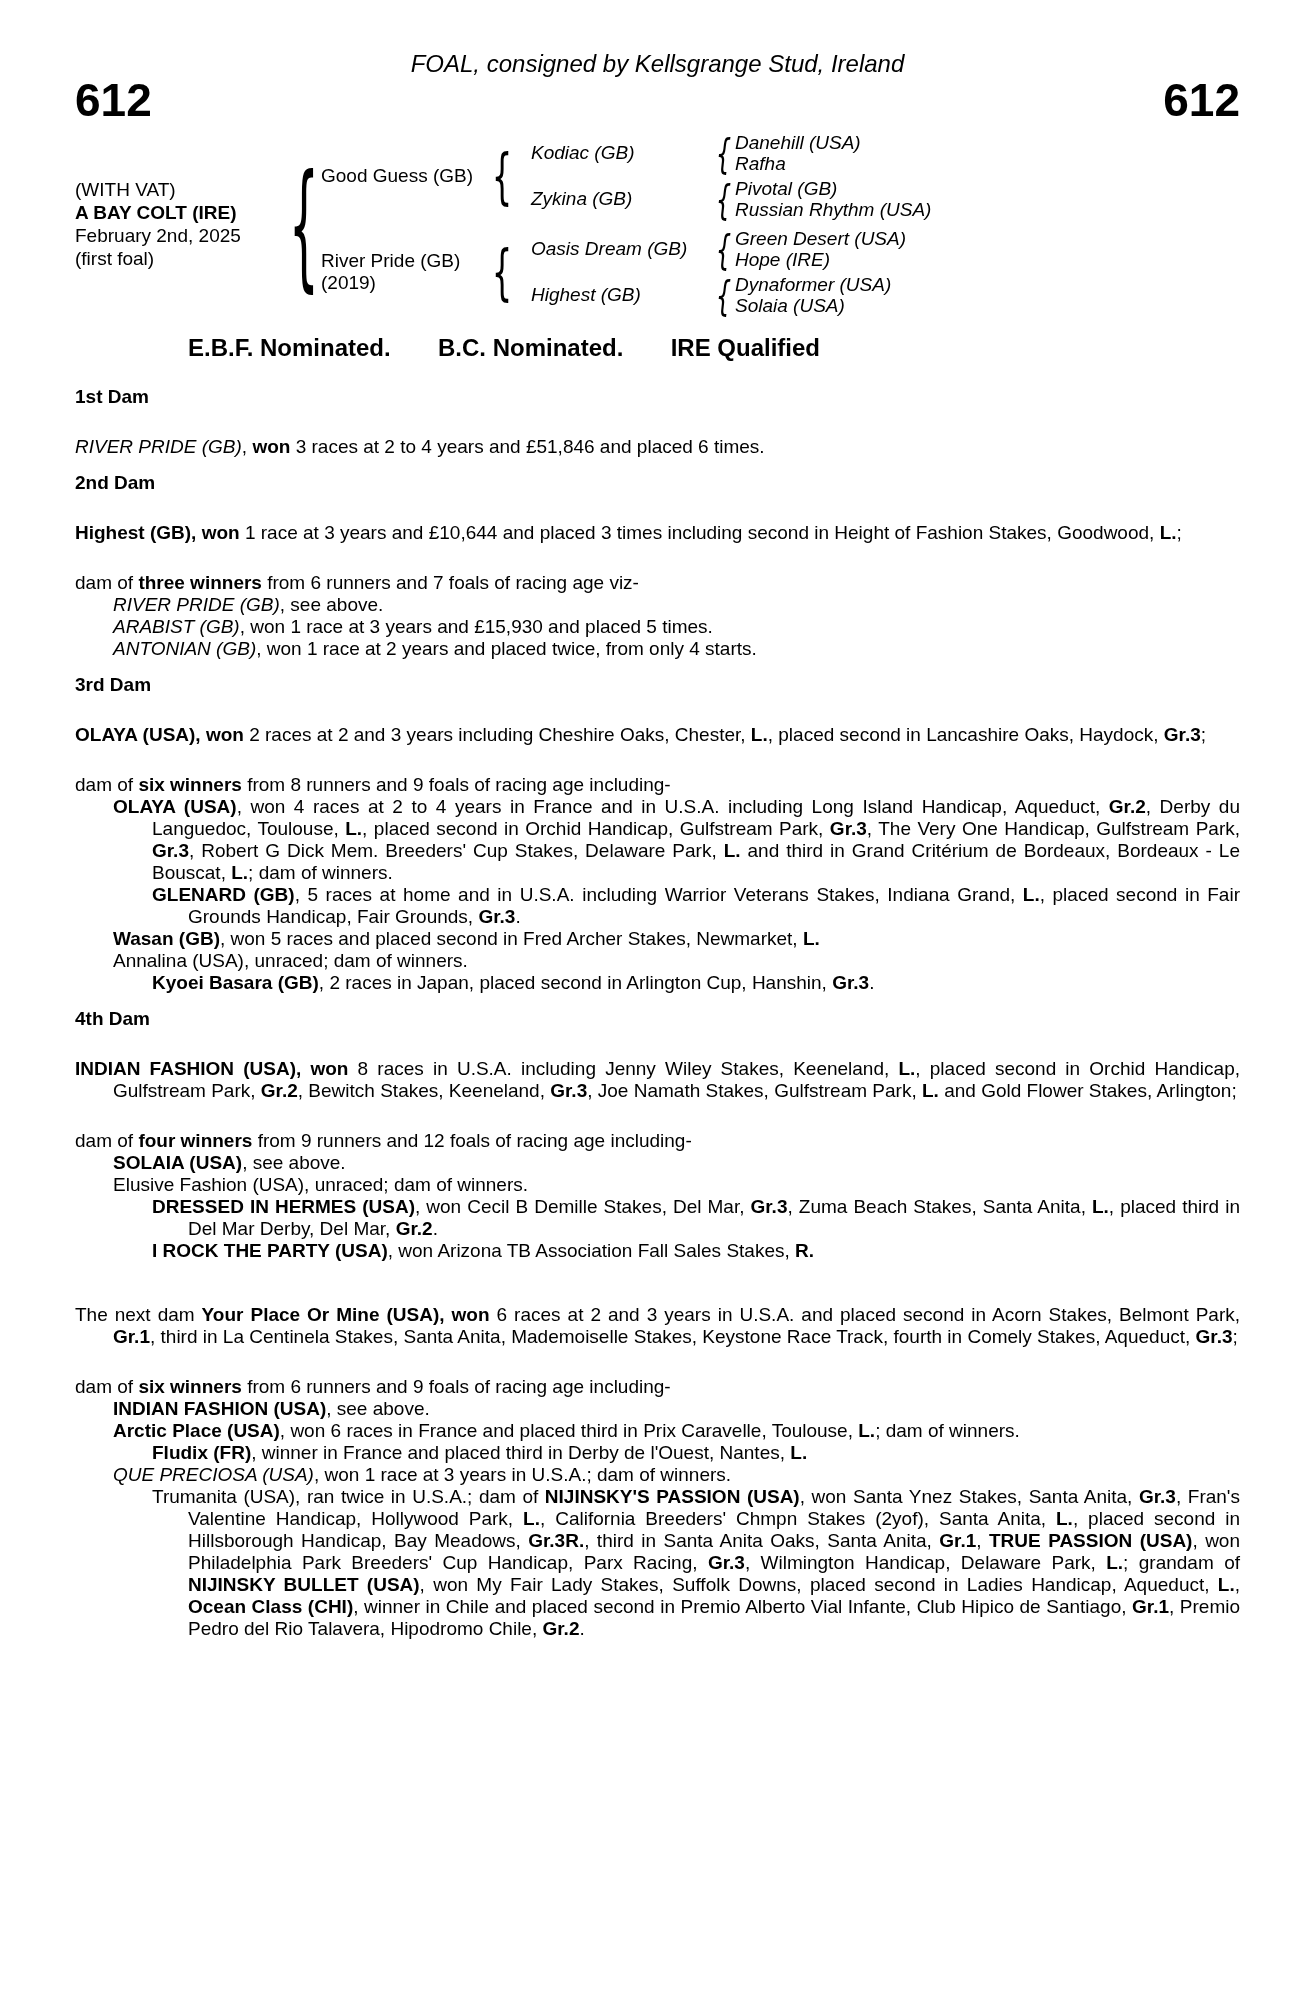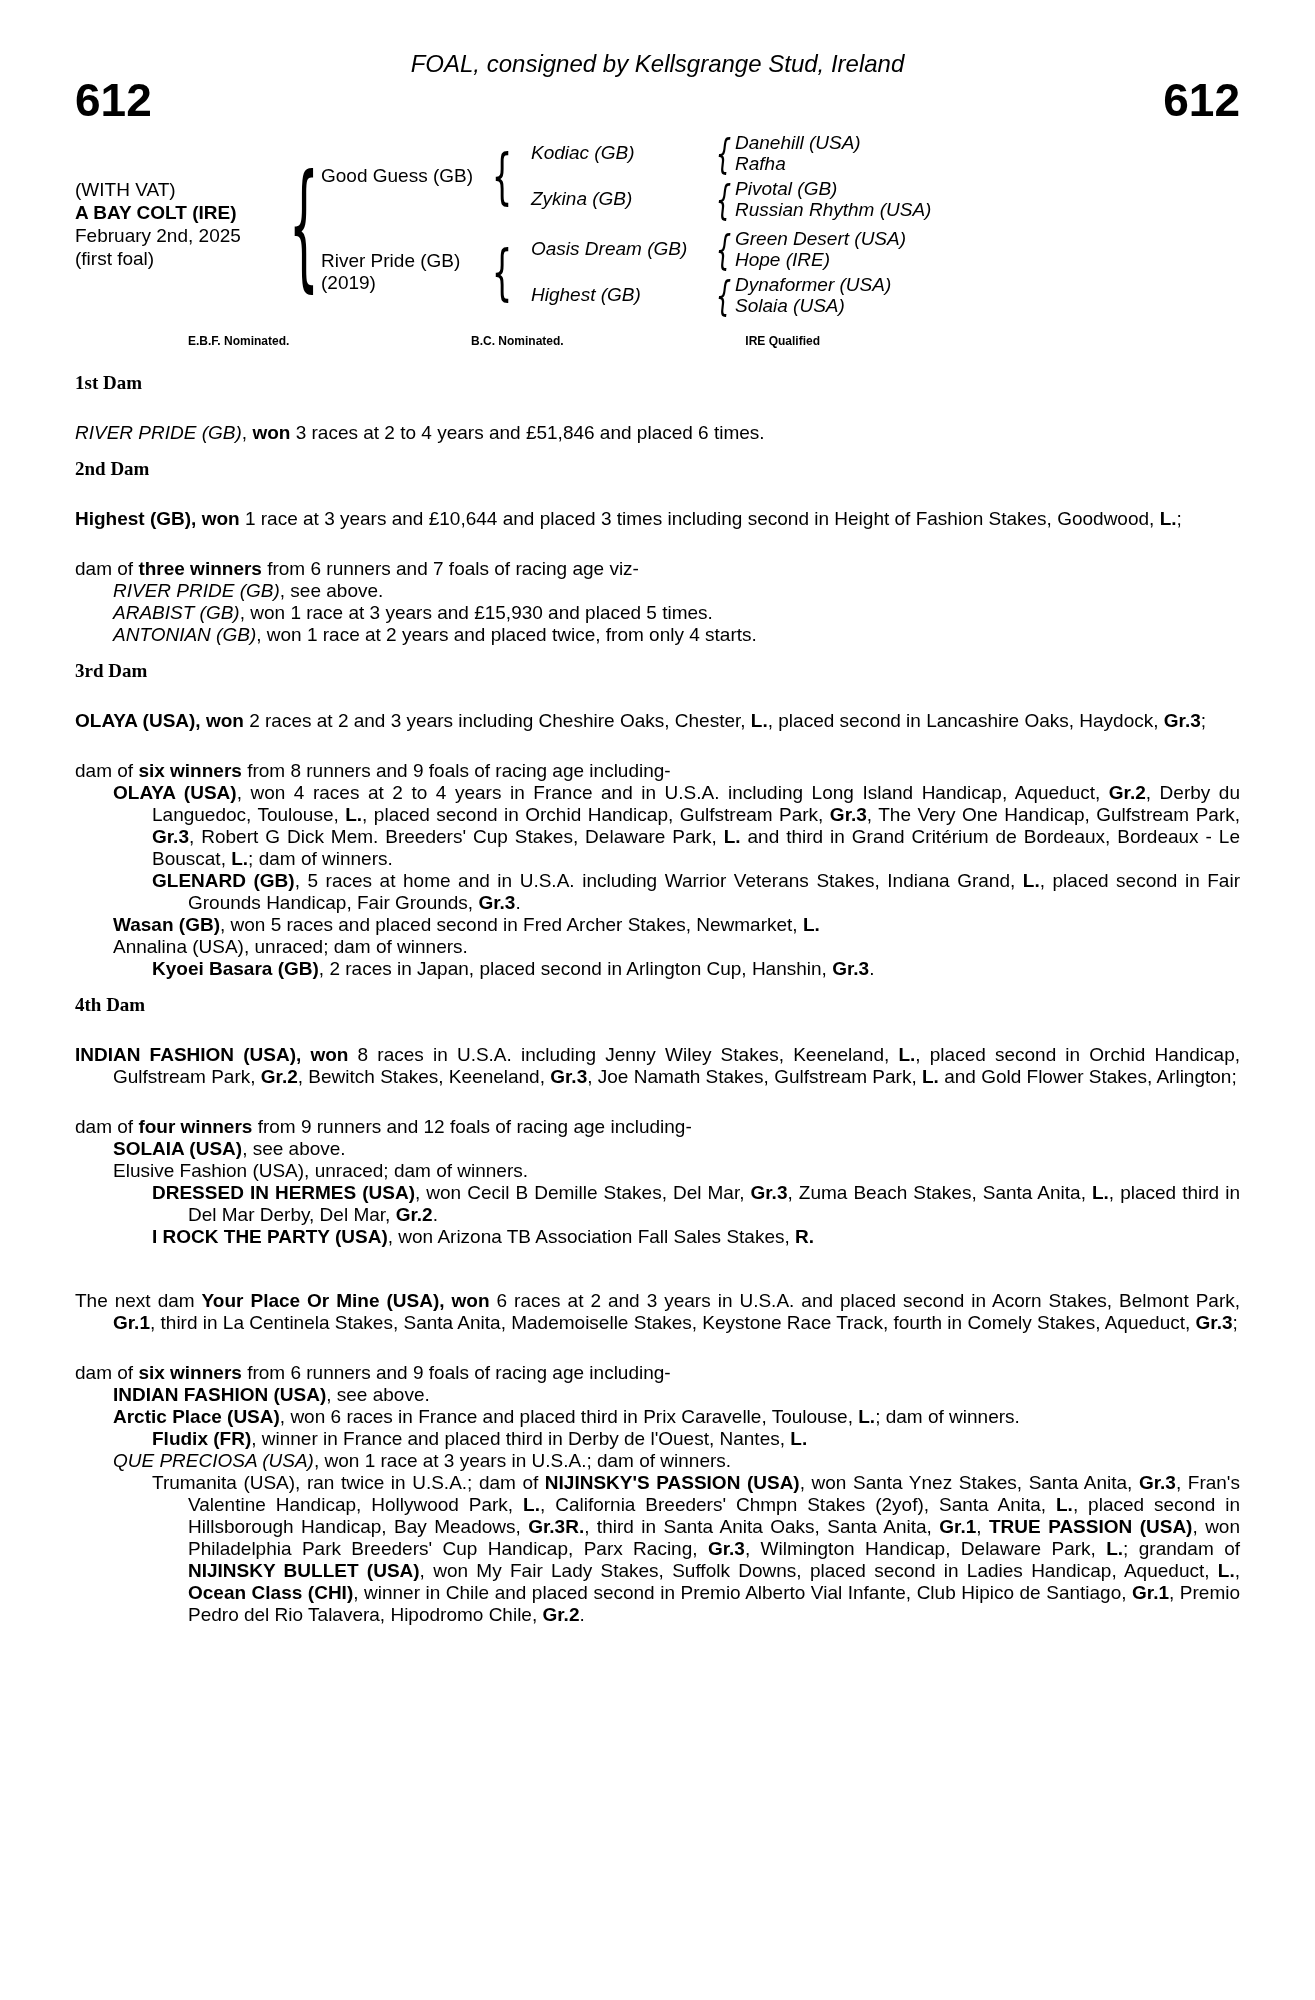--- a/index.html
+++ b/index.html
@@ -32,25 +32,25 @@
   .gen1 { display:flex; flex-direction:column; }
   .g1row { display:flex; align-items:center; margin:2px 0; }
   .g1name { width:168px; line-height:22px; }
   .gen2 { display:flex; flex-direction:column; }
   .g2row { display:flex; align-items:center; margin:2px 16px;font-style:italic; }
   .g2name { width:182px; }
   .gen3 { display:flex; flex-direction:column; line-height:21px; }
 
   
   .noms { display:flex; justify-content:space-between; width:632px; margin:14px 0 0 113px;
-          font-weight:bold; font-size:12px;gap:44px; }
+          font-weight:bold; font-size:24px;gap:44px; }
 
   
   .cat-body { margin-top:24px; font-size:19px; line-height:22px; }
-  .sec-heading { font-weight:bold;font-family:Liberation Serif, serif; }
+  .sec-heading { font-weight:bold; }
   .vgap { height:14px; }
   .para { text-align:justify; }
   .p0 { padding-left:38px;  text-indent:-38px;margin-top:28px; }
   .p1 { padding-left:77px;  text-indent:-39px; }
   .p2 { padding-left:113px; text-indent:-36px; }
   .b { font-weight:bold; }
   .i { font-style:italic; }
 </style>
 </head>
 <body>

